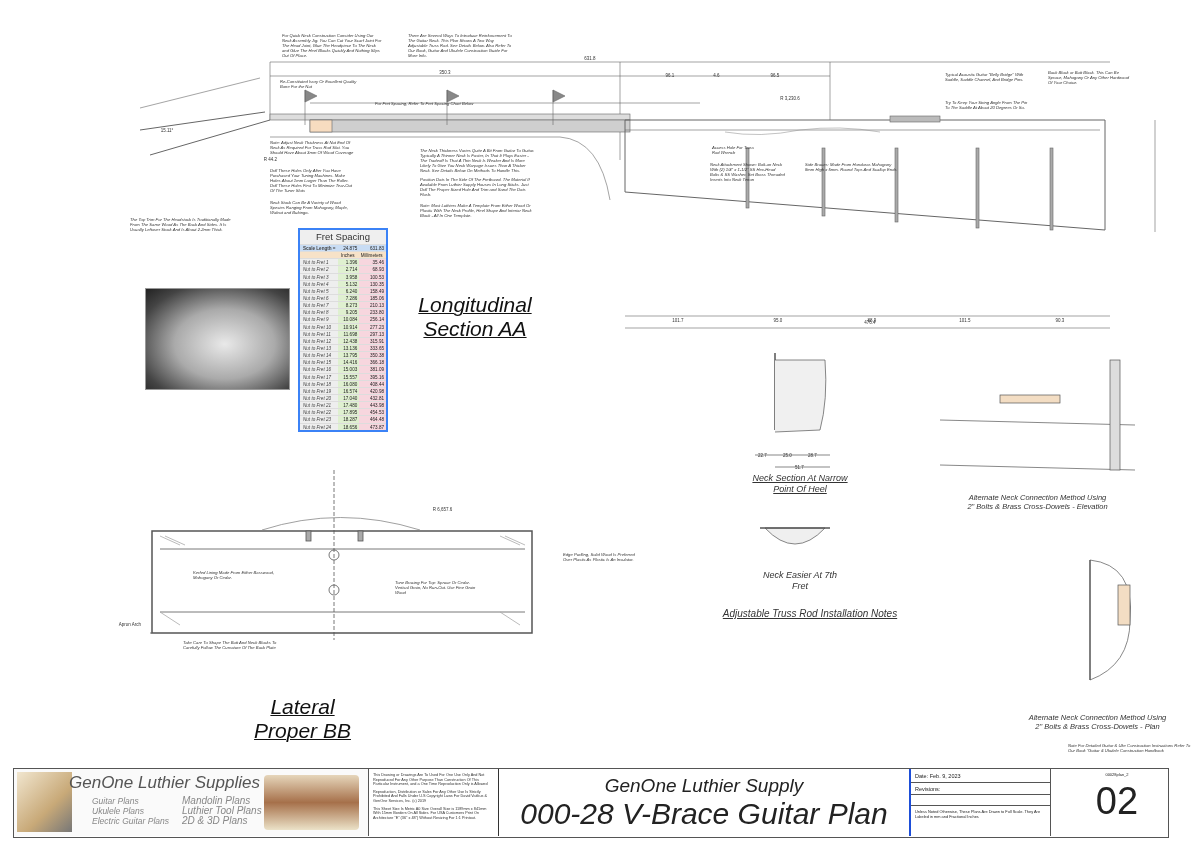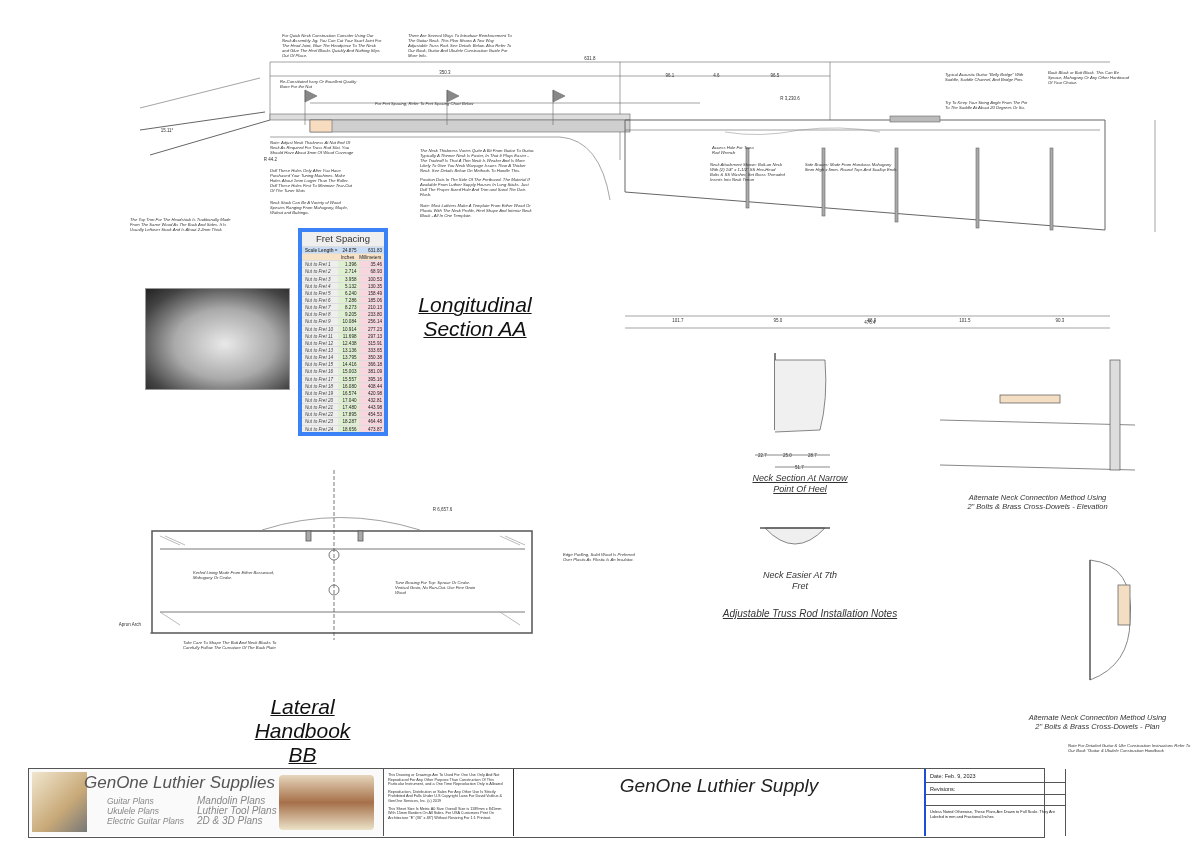--- a/index.html
+++ b/index.html
@@ -3,34 +3,34 @@
 <meta charset="utf-8">
 <style>
   * { box-sizing: border-box; margin: 0; padding: 0; }
   body { width: 1200px; height: 849px; background: #ffffff; position: relative; overflow: hidden; font-family: "Liberation Sans", sans-serif; color: #222; }
   .abs { position: absolute; }
   .note { position: absolute; font-size: 4.2px; line-height: 5px; font-style: italic; color: #333; }
   .dim { position: absolute; font-size: 4.5px; color: #333; text-align: center; }
   .sect-title { position: absolute; font-style: italic; color: #111; text-align: center; text-decoration: underline; text-decoration-thickness: 1px; }
   .sub-title { position: absolute; font-style: italic; color: #333; text-align: center; }
   
-  .fret-table { position: absolute; left: 298px; top: 228px; width: 90px; border: 4px solid #3b82f6; background: #f4f4f4; }
+  .fret-table { position: absolute; left: 298px; top: 228px; width: 90px; border: 2px solid #3b82f6; background: #f4f4f4; }
   .fret-head { text-align: center; font-size: 9.5px; height: 14px; line-height: 14px; color: #333; background: #efefef; }
   .fret-row { display: flex; height: 7.15px; font-size: 4.6px; line-height: 7px; border-top: 0.5px solid #ddd; }
   .fret-row .c1 { width: 40px; padding-left: 3px; font-style: italic; color: #444; background: #eee; }
   .fret-row .c2 { width: 22px; text-align: right; padding-right: 2px; background: #dff0d0; }
   .fret-row .c3 { width: 28px; text-align: right; padding-right: 2px; background: #f7d6de; }
   .fret-row.scale .c1 { background: #c8dcf4; font-weight: bold; font-style: normal; }
   .fret-row.scale .c2 { background: #c8dcf4; }
   .fret-row.scale .c3 { background: #c8dcf4; }
   .fret-row.units .c1 { background: #f7e2c8; }
   .fret-row.units .c2 { background: #f7e2c8; text-align: center; }
   .fret-row.units .c3 { background: #f7e2c8; text-align: center; }
   
-  .tb { position: absolute; left: 28px; top: 768px; width: 1017px; height: 70px; border: 1.5px solid #555; }
+  .tb { position: absolute; left: 13px; top: 768px; width: 1156px; height: 70px; border: 1.5px solid #555; }
   .tb-logo { position: absolute; left: 0; top: 0; width: 355px; height: 67px; border-right: 1px solid #555; background: #fafafa; }
   .tb-legal { position: absolute; left: 355px; top: 0; width: 130px; height: 67px; border-right: 1.5px solid #333; padding: 4px; font-size: 3.8px; line-height: 4.6px; color: #333; }
   .tb-main { position: absolute; left: 485px; top: 0; width: 412px; height: 67px; border-right: 2px solid #1d4ed8; text-align: center; }
   .tb-right { position: absolute; left: 897px; top: 0; width: 140px; height: 67px; border-right: 1px solid #555; }
   .tb-sheet { position: absolute; left: 1037px; top: 0; width: 132px; height: 67px; }
 </style>
 </head>
 <body>
 
 <svg class="abs" style="left:0;top:0" width="1200" height="760" viewBox="0 0 1200 760">
@@ -259,21 +259,21 @@
       </div>
     </div>
 </div>
 
 <div class="sect-title" style="left:395px;top:293px;width:160px;font-size:21px;line-height:24px;">
   <div>Longitudinal</div>
   <div>Section AA</div>
 </div>
 <div class="sect-title" style="left:240px;top:695px;width:125px;font-size:21px;line-height:24px;">
   <div>Lateral</div>
-  <div>Handbook BB</div>
+  <div>Proper BB</div>
 </div>
 <div class="sub-title" style="left:745px;top:473px;width:110px;font-size:9px;line-height:11px;text-decoration:underline;">
   <div>Neck Section At Narrow</div>
   <div>Point Of Heel</div>
 </div>
 <div class="sub-title" style="left:760px;top:570px;width:80px;font-size:9px;line-height:11px;">
   <div>Neck Easier At 7th</div>
   <div>Fret</div>
 </div>
 <div class="sub-title" style="left:700px;top:600px;width:220px;font-size:10px;text-decoration:underline;margin-top:8px;">Adjustable Truss Rod Installation Notes</div>
@@ -347,20 +347,25 @@
       <div>2D &amp; 3D Plans</div>
     </div>
   </div>
   <div class="tb-legal">
     <p style="margin-bottom:3px;">This Drawing or Drawings Are To Used For One Use Only And Not Reproduced For Any Other Purpose Than Construction Of This Particular Instrument, and a One Time Reproduction Only is Allowed</p>
     <p style="margin-bottom:3px;">Reproduction, Distribution or Sales For Any Other Use Is Strictly Prohibited And Falls Under U.S Copyright Laws For David Vaitkus &amp; GenOne Services, Inc. (c) 2019</p>
     <p>This Sheet Size Is Metric A0 Size Overall Size is 1189mm x 841mm With 15mm Borders On All Sides. For USA Customers Print On Architecture "E" (36" x 48") Without Resizing For 1:1 Printout.</p>
   </div>
   <div class="tb-main">
     <div style="font-size:19px;font-style:italic;margin-top:6px;line-height:22px;">GenOne Luthier Supply</div>
+    <div style="font-size:30px;font-style:italic;line-height:34px;">000-28 V-Brace Guitar Plan</div>
   </div>
   <div class="tb-right">
     <div style="font-size:5.5px;height:14px;line-height:14px;padding-left:4px;border-bottom:1px solid #555;">Date: Feb. 9, 2023</div>
     <div style="font-size:5.5px;height:12px;line-height:12px;padding-left:4px;border-bottom:1px solid #555;">Revisions:</div>
     <div style="height:11px;border-bottom:1px solid #555;"></div>
     <div style="font-size:3.9px;line-height:4.6px;padding:4px;">Unless Noted Otherwise, These Plans Are Drawn to Full Scale. They Are Labeled in mm and Fractional Inches</div>
   </div>
+  <div class="tb-sheet">
+    <div style="font-size:4px;text-align:center;margin-top:3px;">00028plan_2</div>
+    <div style="font-size:38px;text-align:center;line-height:48px;font-weight:300;">02</div>
+  </div>
 </div>
 
 </body></html>

